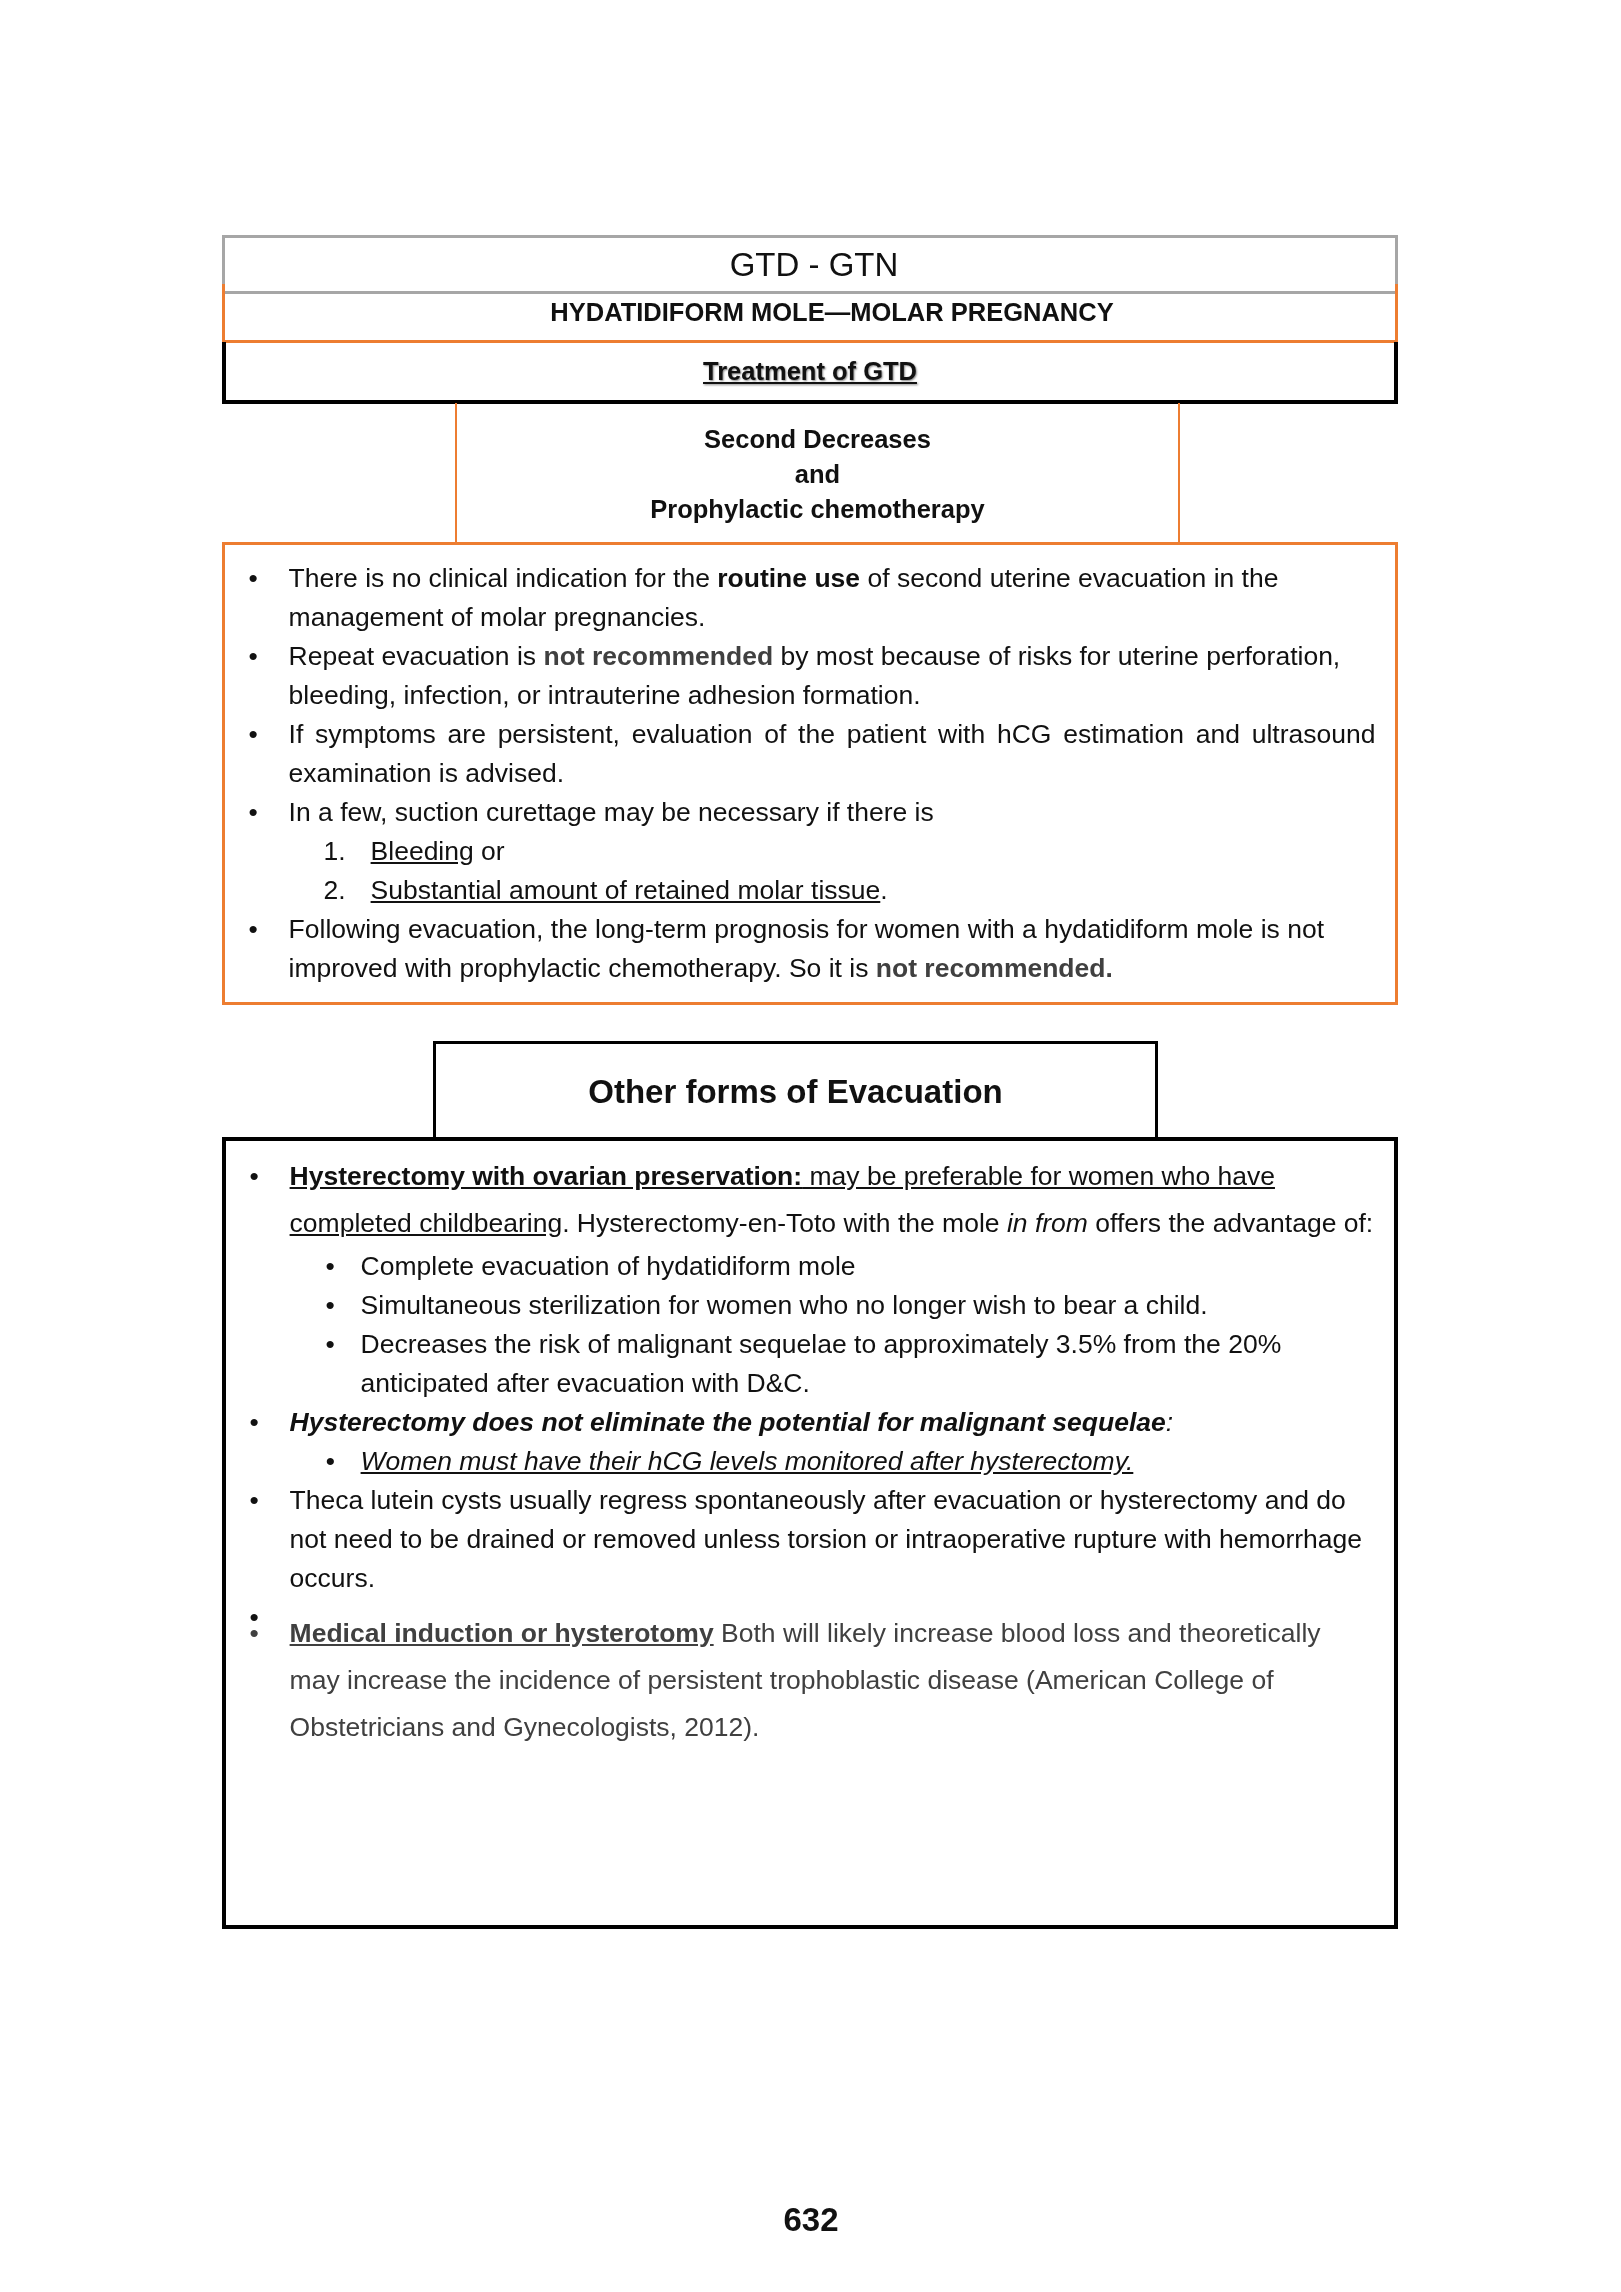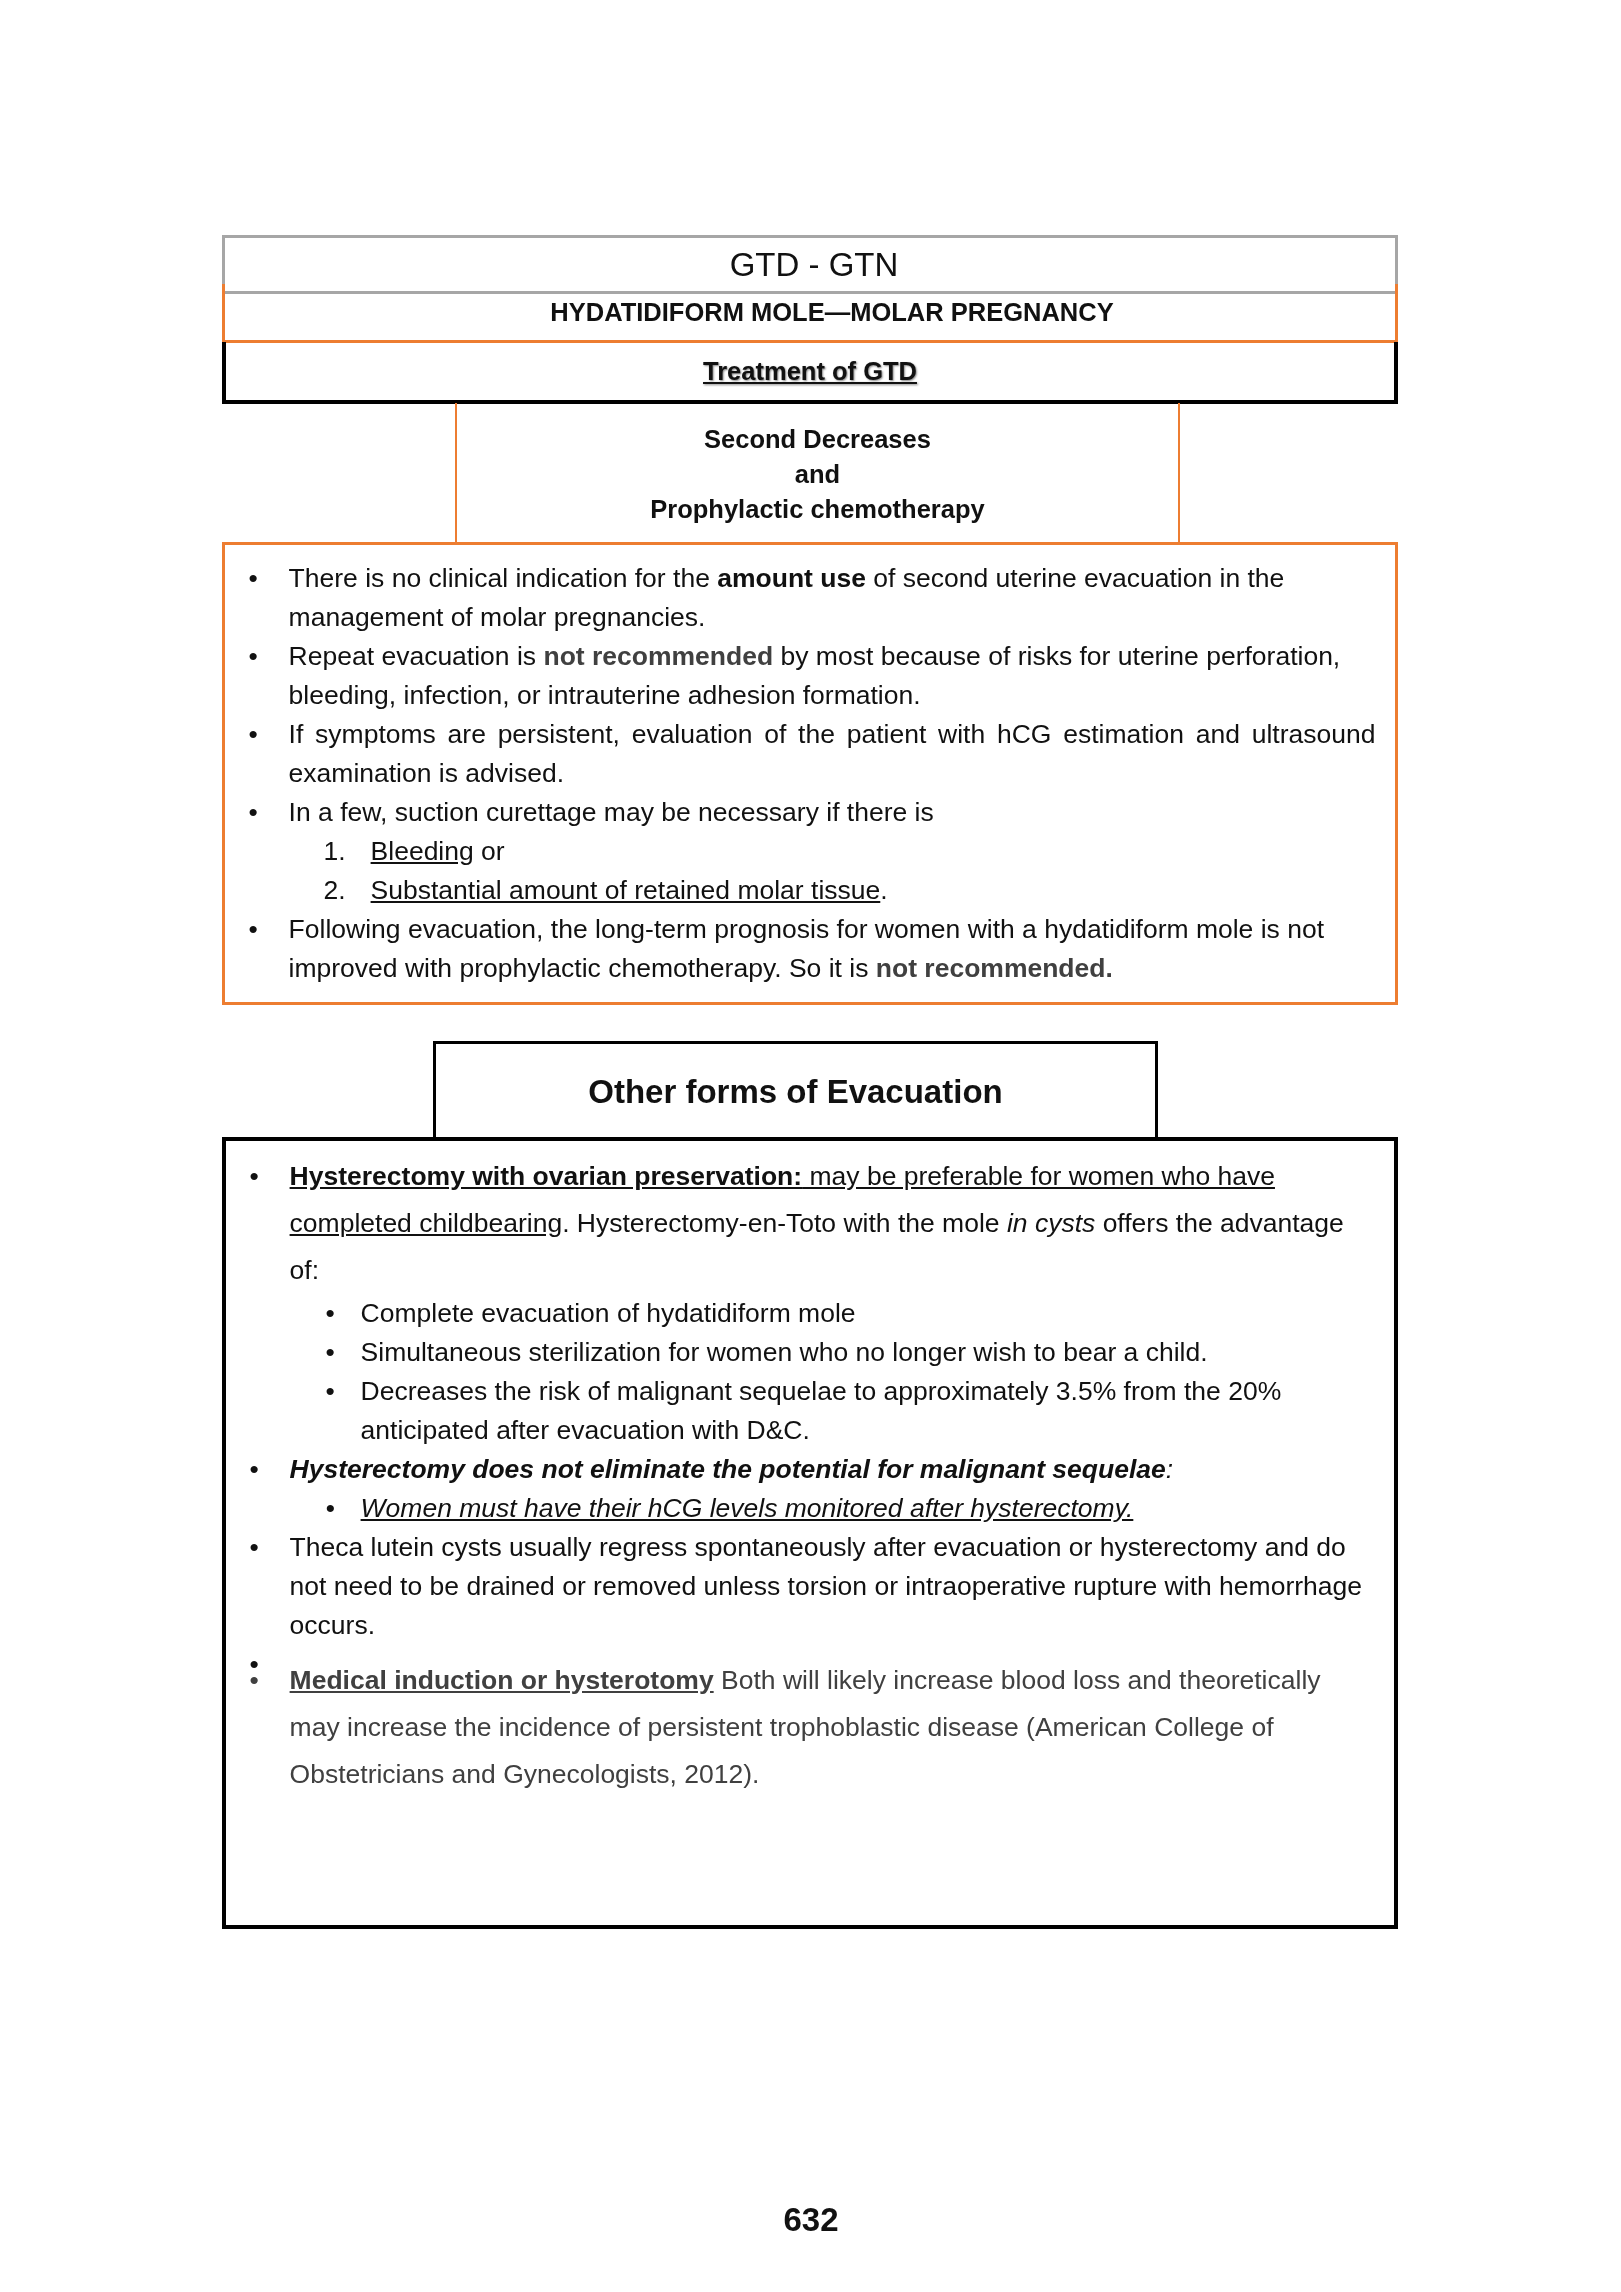--- a/index.html
+++ b/index.html
@@ -45,21 +45,21 @@
 
 <div class="abs center sub-orange">
   <div>Second Decreases</div>
   <div>and</div>
   <div>Prophylactic chemotherapy</div>
 </div>
 
 <div class="abs box-orange">
   <ul class="blist">
     <li>
-      <span>There is no clinical  indication for the </span><span class="b">amount use</span><span> of second uterine  evacuation in the management of molar pregnancies.</span>
+      <span>There is no clinical  indication for the </span><span class="b">routine use</span><span> of second uterine  evacuation in the management of molar pregnancies.</span>
     </li>
     <li>
       <span>Repeat evacuation is </span><span class="b red">not recommended</span><span> by most because of risks for uterine perforation, bleeding, infection, or intrauterine adhesion formation.</span>
     </li>
     <li style="text-align: justify;">
       <span>If symptoms  are persistent, evaluation  of the patient  with  hCG estimation and  ultrasound examination is  advised.</span>
     </li>
     <li>
       <span>In a few, suction curettage may be necessary if there is</span>
       <ol class="num">
@@ -73,21 +73,21 @@
   </ul>
 </div>
 
 <div class="abs center sub-black">
   <span>Other forms of Evacuation</span>
 </div>
 
 <div class="abs box-black">
   <ul class="blist">
     <li class="lh48">
-      <span class="b u">Hysterectomy with ovarian preservation:</span><span class="u"> may be preferable for women who have completed childbearing</span><span>. Hysterectomy-en-Toto with the mole </span><span class="i">in cysts</span><span> offers the advantage of:</span>
+      <span class="b u">Hysterectomy with ovarian preservation:</span><span class="u"> may be preferable for women who have completed childbearing</span><span>. Hysterectomy-en-Toto with the mole </span><span class="i">in from</span><span> offers the advantage of:</span>
       <ul class="sub" style="line-height: 39px;">
         <li>Complete evacuation of hydatidiform mole</li>
         <li>Simultaneous sterilization for women who no longer wish to bear a child.</li>
         <li>Decreases the risk of malignant sequelae to approximately 3.5% from the 20% anticipated after evacuation with D&amp;C.</li>
       </ul>
     </li>
     <li>
       <span class="b i">Hysterectomy does not eliminate the potential for malignant sequelae</span><span class="i">:</span>
       <ul class="sub">
         <li class="i u">Women must have their hCG levels monitored after hysterectomy.</li>

